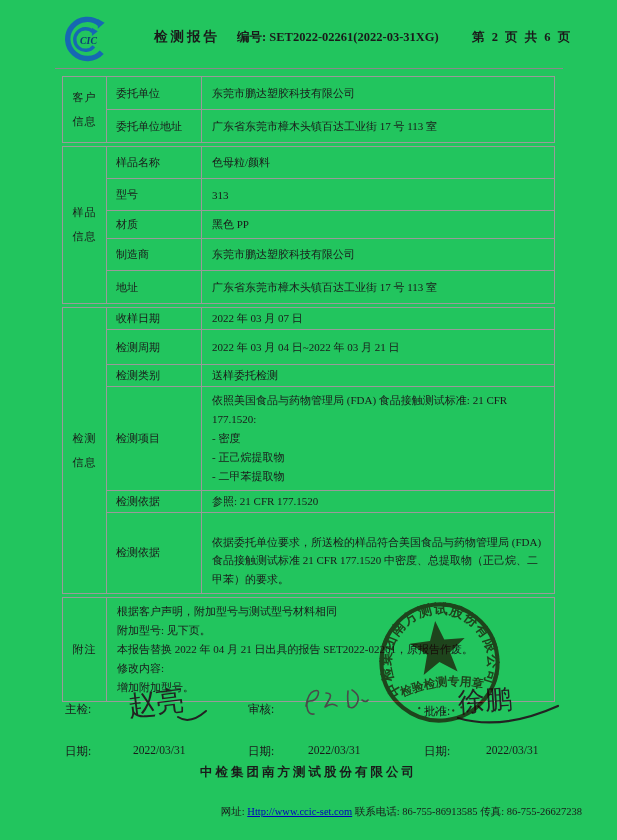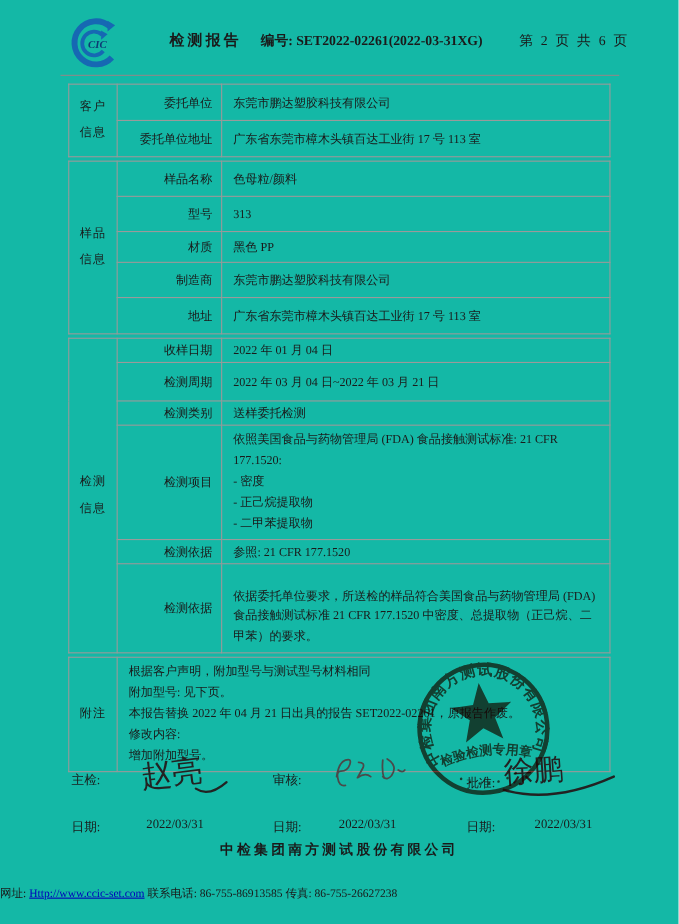--- a/index.html
+++ b/index.html
@@ -1,45 +1,45 @@
 <!DOCTYPE html>
 <html><head>
 <meta charset="utf-8">
 <style>
   html,body{margin:0;padding:0;background:#ffffff;}
   .page{
-    position:relative;width:617px;height:840px;background:#14b8a6;overflow:hidden;
+    position:relative;width:617px;height:840px;background:#22c55e;overflow:hidden;
     font-family:"Liberation Serif","DejaVu Serif",serif;color:#1a1a1a;margin:0 auto;
   }
   
   .logo{position:absolute;left:63px;top:16px;width:50px;height:47px;}
   .doc-title{position:absolute;left:154px;top:28px;font-size:13.5px;font-weight:bold;letter-spacing:3px;}
   .report-no{position:absolute;left:237px;top:29px;font-size:12.5px;font-weight:bold;}
-  .page-info{position:absolute;left:472px;top:29px;font-size:12.5px;font-weight:normal;letter-spacing:2px;}
+  .page-info{position:absolute;left:472px;top:29px;font-size:12.5px;font-weight:bold;letter-spacing:2px;}
   .header-rule{position:absolute;left:55px;top:68px;width:508px;border-top:1.5px solid #8a8a8a;height:0;}
   
   .tables{position:absolute;left:62px;top:76px;width:493px;}
   table{width:100%;border-collapse:collapse;table-layout:fixed;margin-bottom:3px;}
   td{border:1px solid #9a9a9a;font-size:11px;padding:2px 8px;vertical-align:middle;overflow:hidden;margin-top:20px;}
   td.sec{text-align:center;padding:0;line-height:2.15;letter-spacing:1px;white-space:pre-line;}
-  td.k{padding-left:9px;text-align:right;}
+  td.k{padding-left:9px;}
   td.v{padding-left:10px;}
   td.pre{white-space:pre-line;line-height:1.72;vertical-align:top;padding-top:4px;padding-bottom:4px;}
   td.wrap{line-height:1.72;vertical-align:top;padding-top:20px;padding-bottom:4px;}
   
   .sig-label{position:absolute;font-size:11.5px;}
   .date-label{position:absolute;font-size:11.5px;}
   .date-val{position:absolute;font-size:11.5px;}
   .sig{position:absolute;}
   
   .stamp{position:absolute;left:376px;top:599px;width:127px;height:127px;opacity:.85;mix-blend-mode:multiply;z-index:6;}
   
   .footer-company{position:absolute;left:0;width:617px;top:764px;text-align:center;font-size:12.5px;font-weight:bold;letter-spacing:3px;}
   .footer-address{position:absolute;left:0;width:617px;top:789px;text-align:center;font-size:10.5px;}
-  .footer-web{position:absolute;left:0;width:582px;top:805px;text-align:left;font-size:10.5px;}
+  .footer-web{position:absolute;left:0;width:582px;top:805px;text-align:right;font-size:10.5px;}
   .footer-web a{color:#0000bb;text-decoration:underline;}
 </style>
 </head>
 <body>
 
 <div class="page">
 
   <svg class="logo" viewBox="0 0 100 96">
     <path d="M 74,16 A 40,40 0 1 0 78,74" fill="none" stroke="#1668b3" stroke-width="11"></path>
     <polygon points="70,6 84,14 70,26" fill="#1668b3"></polygon>
@@ -110,21 +110,21 @@
       <colgroup>
           <col style="width:44px">
           <col style="width:95px">
           <col>
         </colgroup>
       <tbody>
         <tr style="height:22px">
           <td class="sec" rowspan="6">检测
 信息</td>
           <td class="k">收样日期</td>
-          <td class="v">2022 年 01 月 04 日</td>
+          <td class="v">2022 年 03 月 07 日</td>
         </tr>
         <tr style="height:35px">
           <td class="k">检测周期</td>
           <td class="v">2022 年 03 月 04 日~2022 年 03 月 21 日</td>
         </tr>
         <tr style="height:22px">
           <td class="k">检测类别</td>
           <td class="v">送样委托检测</td>
         </tr>
         <tr style="height:96px">

